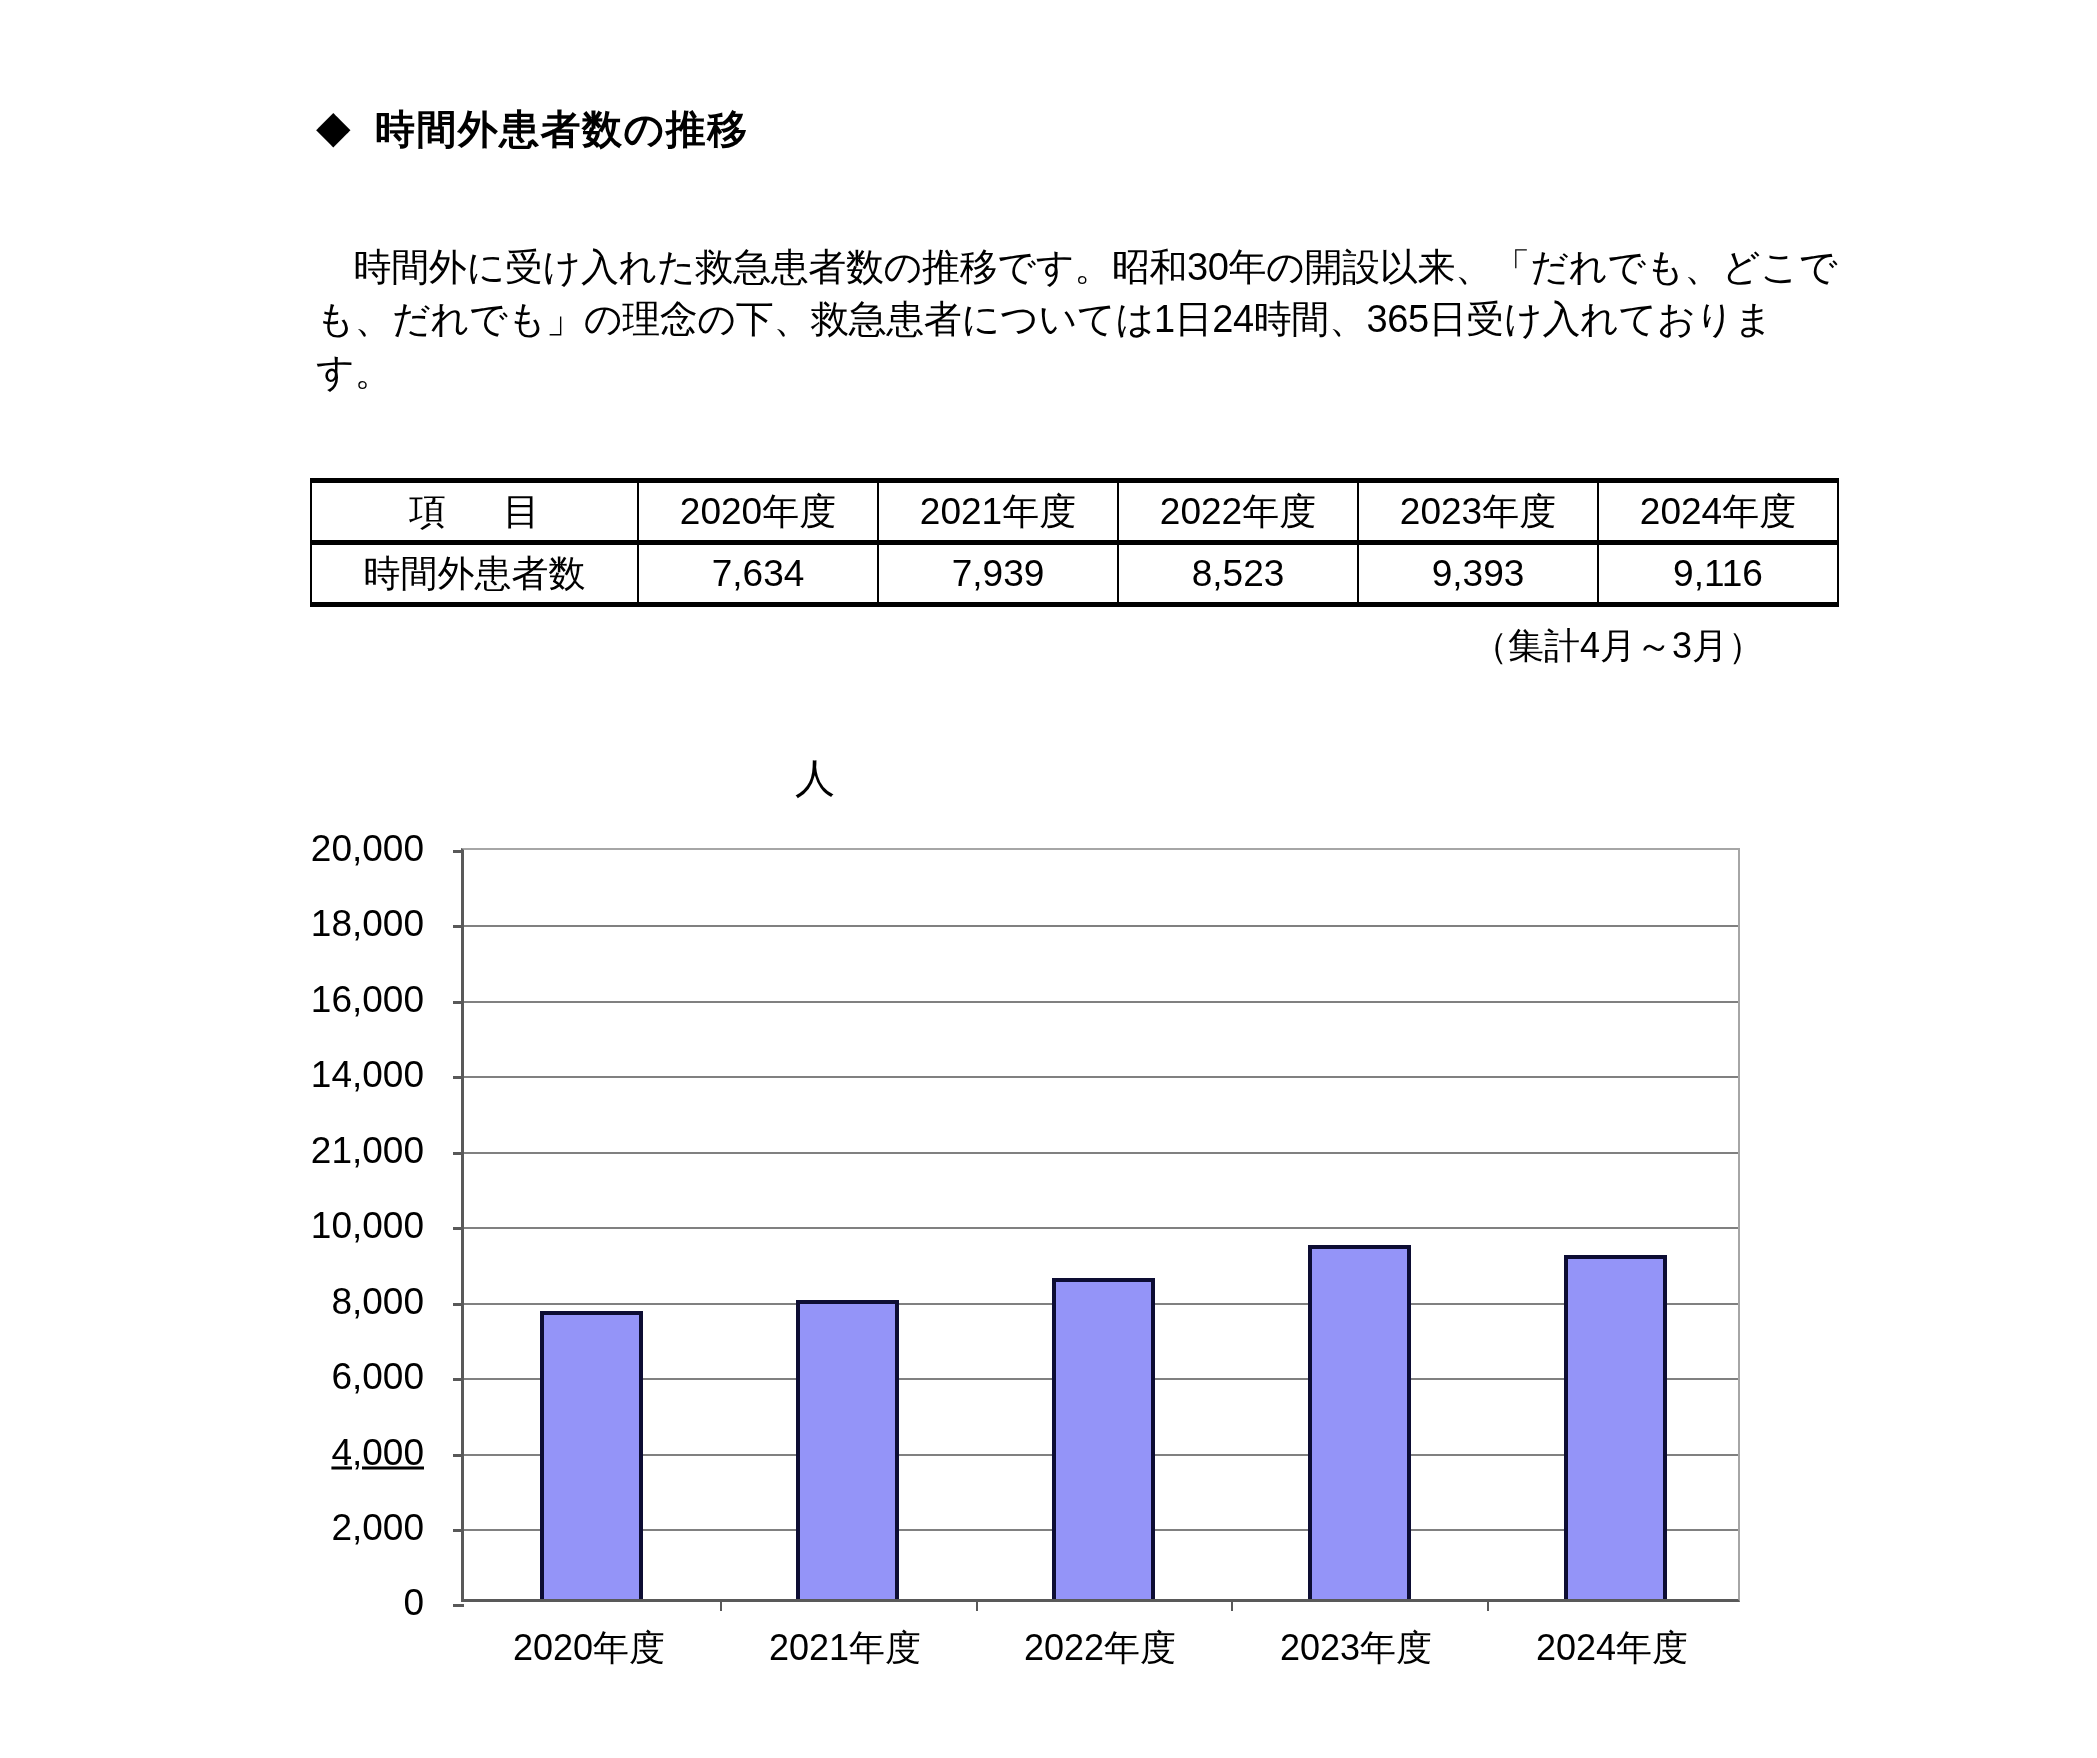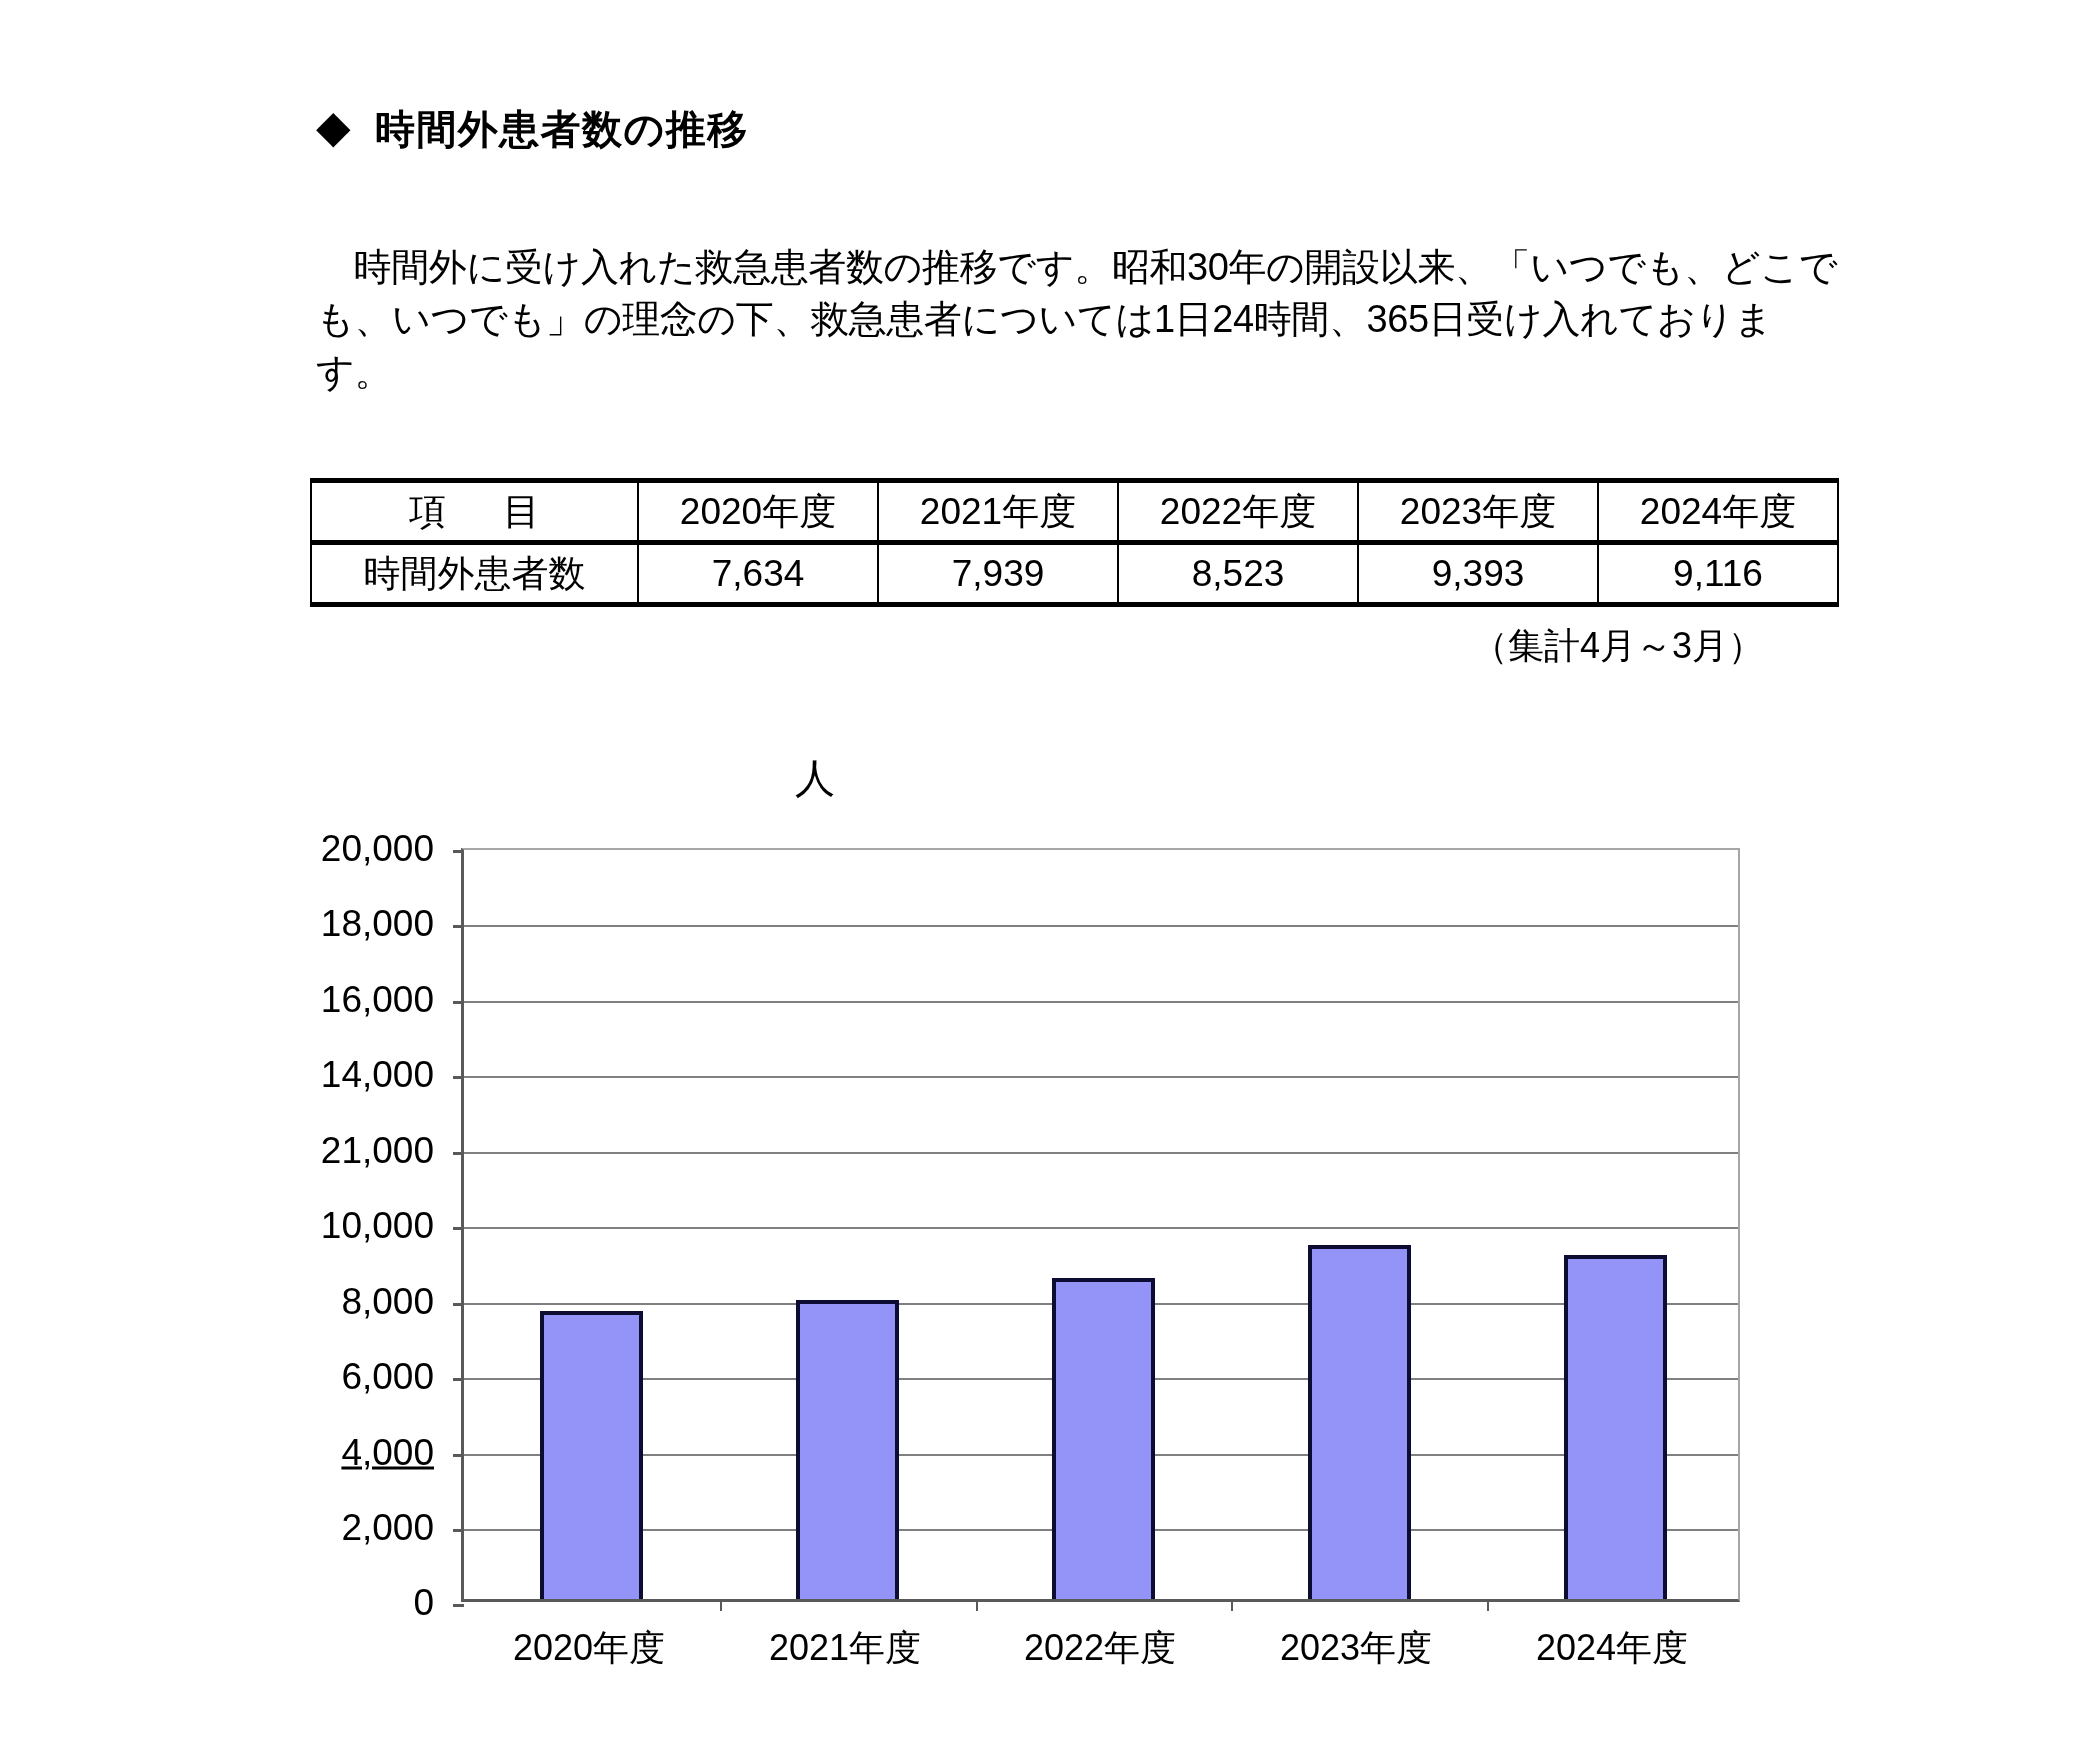--- a/index.html
+++ b/index.html
@@ -141,21 +141,21 @@
   .ytick-mark {
     position: absolute;
     left: -11.5px;
     width: 11.5px;
     height: 0;
     border-top: 3.6px solid #595959;
   }
 
   .ylabel {
     position: absolute;
-    right: 7px;
+    right: 17px;
     font-size: 37px;
     line-height: 1;
     white-space: nowrap;
     text-align: left;
     transform: translateY(-50%);
   }
   .ylabels-col {
     position: absolute;
     left: 287px;
     top: 848px;
@@ -192,21 +192,21 @@
 </head>
 <body>
 
 <div class="page">
 
   <div class="heading">
     <span class="heading-bullet">◆</span>
     <span class="heading-text">時間外患者数の推移</span>
   </div>
 
-  <p class="paragraph">　時間外に受け入れた救急患者数の推移です。昭和30年の開設以来、「いつでも、どこでも、いつでも」の理念の下、救急患者については1日24時間、365日受け入れております。</p>
+  <p class="paragraph">　時間外に受け入れた救急患者数の推移です。昭和30年の開設以来、「だれでも、どこでも、だれでも」の理念の下、救急患者については1日24時間、365日受け入れております。</p>
 
   <div class="data-table-wrap">
     <table class="data-table">
       <tbody>
         <tr class="header-row">
           <td class="col-item">
             <span class="item-head-spaced">項　目</span>
           </td>
           <td class="col-year">2020年度</td>
           <td class="col-year">2021年度</td>

